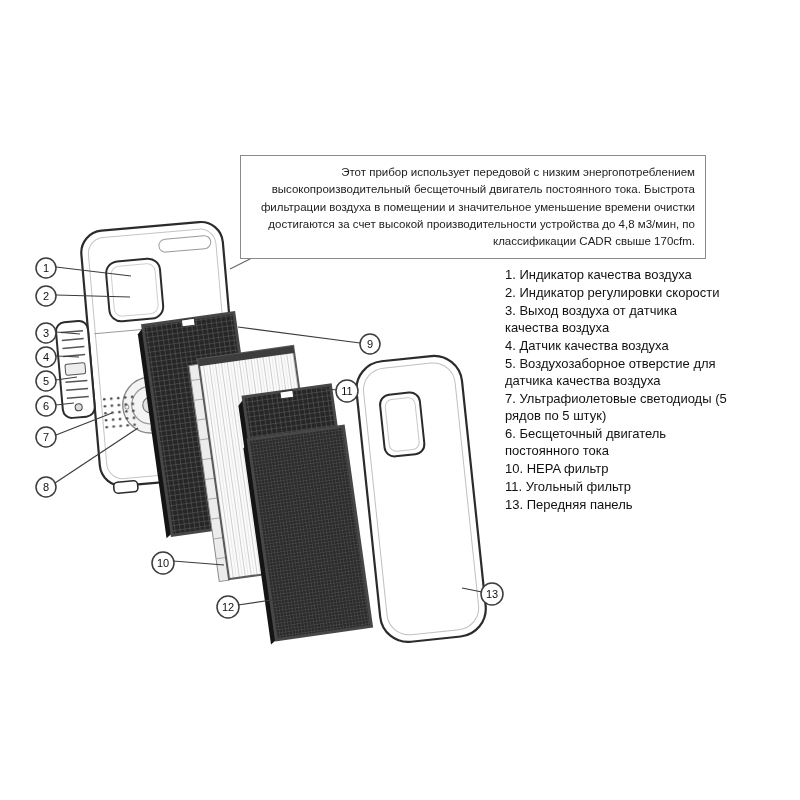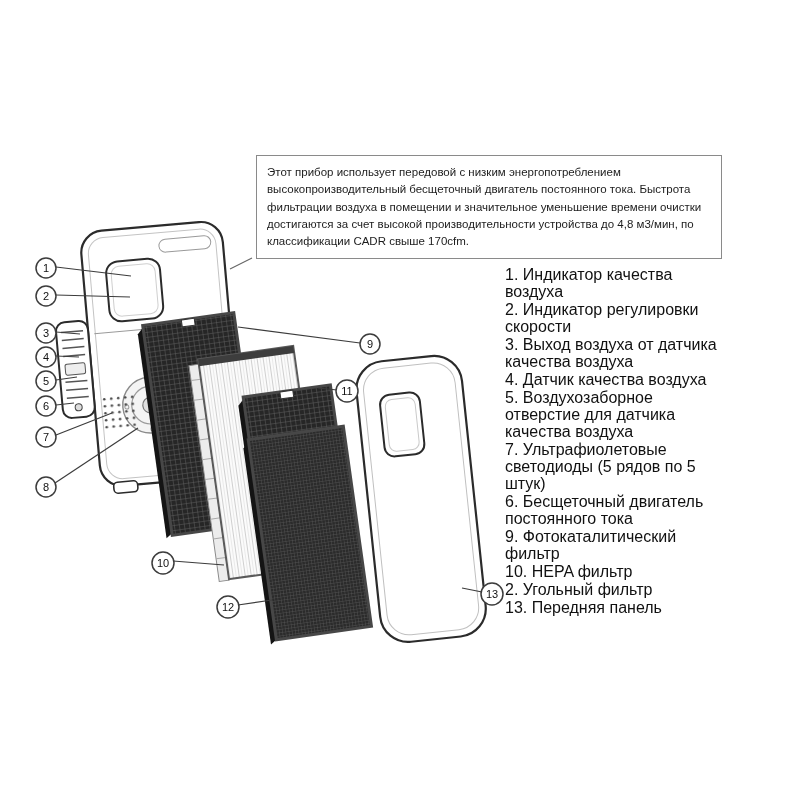--- a/index.html
+++ b/index.html
@@ -1,21 +1,21 @@
 <!DOCTYPE html>
 <html><head>
 <meta charset="utf-8">
 <style>
   html,body{margin:0;padding:0;background:#fff;}
   .page{position:relative;width:800px;height:800px;background:#fff;overflow:hidden;
         font-family:"Liberation Sans", sans-serif;color:#111;}
   .diagram-svg{position:absolute;left:0;top:0;width:800px;height:800px;}
-  .info-box{position:absolute;left:256px;top:155px;width:444px;border:1px solid #8a8a8a;
-            padding:8px 10px;font-size:11.5px;line-height:1.5;color:#1c1c1c;background:#fff;}
-  .legend{position:absolute;left:505px;top:266px;width:222px;font-size:16px;line-height:17px;color:#111;}
+  .info-box{position:absolute;left:240px;top:155px;width:444px;border:1px solid #8a8a8a;
+            padding:8px 10px;font-size:11.5px;line-height:1.5;color:#1c1c1c;background:#fff;text-align:right;}
+  .legend{position:absolute;left:505px;top:266px;width:222px;font-size:13px;line-height:17px;color:#111;}
   .legend-item{margin:0 0 1px 0;}
   svg text{font-family:"Liberation Sans", sans-serif;font-size:11px;fill:#111;}
 </style>
 </head>
 <body>
 
 <div class="page">
 
   <svg class="diagram-svg" viewBox="0 0 800 800" xmlns="http://www.w3.org/2000/svg">
     <defs>
@@ -178,19 +178,18 @@
   </div>
 
   <div class="legend">
     <div class="legend-item">1. Индикатор качества воздуха</div>
     <div class="legend-item">2. Индикатор регулировки скорости</div>
     <div class="legend-item">3. Выход воздуха от датчика качества воздуха</div>
     <div class="legend-item">4. Датчик качества воздуха</div>
     <div class="legend-item">5. Воздухозаборное отверстие для датчика качества воздуха</div>
     <div class="legend-item">7. Ультрафиолетовые светодиоды (5 рядов по 5 штук)</div>
     <div class="legend-item">6. Бесщеточный двигатель постоянного тока</div>
-    <div class="legend-item">9. Фотокаталитический фильтр</div>
     <div class="legend-item">10. HEPA фильтр</div>
-    <div class="legend-item">2. Угольный фильтр</div>
+    <div class="legend-item">11. Угольный фильтр</div>
     <div class="legend-item">13. Передняя панель</div>
   </div>
 
 </div>
 
 </body></html>

